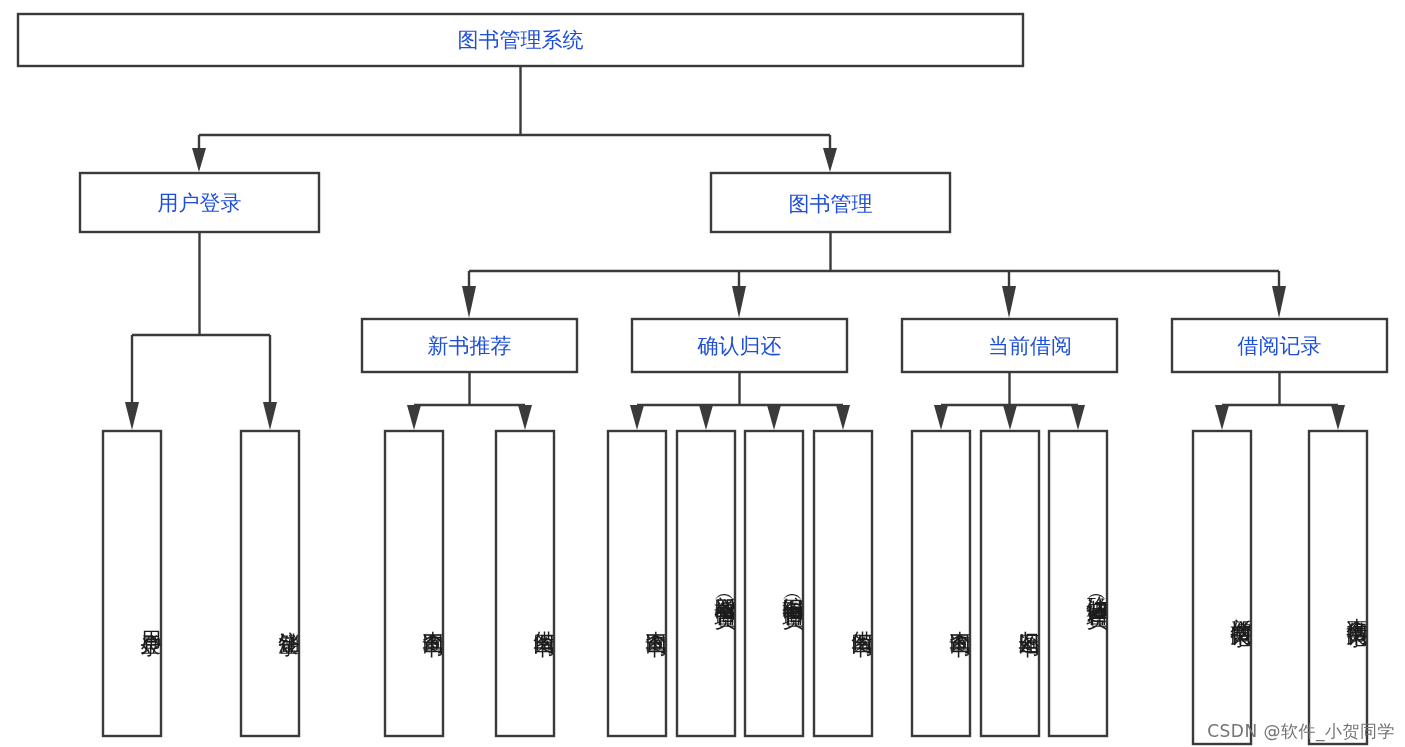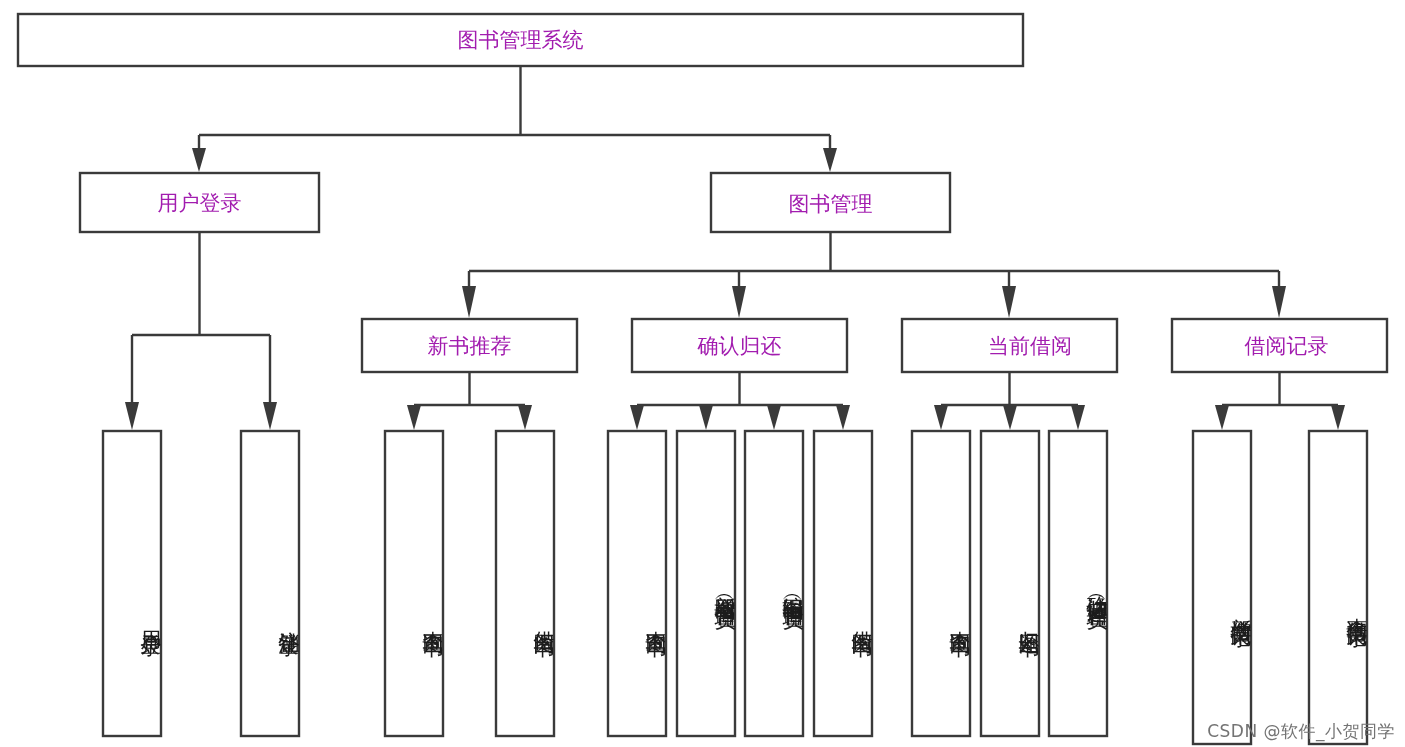--- a/index.html
+++ b/index.html
@@ -55,21 +55,21 @@
     white-space: nowrap;
     pointer-events: none;
   }
   .h-text-box {
     position: absolute;
     display: flex;
     align-items: center;
     justify-content: center;
     font-family: "DejaVu Sans", "Liberation Sans", sans-serif;
     font-size: 21px;
-    color: #a21caf;
+    color: #1d4ed8;
     white-space: nowrap;
     pointer-events: none;
   }
   .watermark {
     position: absolute;
     right: 10px;
     bottom: 4px;
     font-family: "DejaVu Sans", "Liberation Sans", sans-serif;
     font-size: 17px;
     color: #737373;
@@ -165,21 +165,21 @@
   </svg>
 
   <div class="h-text-box" style="left:18px; top:14px; width:1005px; height:52px;">图书管理系统</div>
 
   <div class="h-text-box" style="left:80px; top:173px; width:239px; height:59px;">用户登录</div>
   <div class="h-text-box" style="left:711px; top:173px; width:239px; height:62px;">图书管理</div>
 
   <div class="h-text-box" style="left:362px; top:319px; width:215px; height:53px;border-radius:21px;">新书推荐</div>
   <div class="h-text-box" style="left:632px; top:319px; width:215px; height:53px;">确认归还</div>
   <div class="h-text-box" style="left:902px; top:319px; width:256px; height:53px;">当前借阅</div>
-  <div class="h-text-box" style="left:1172px; top:319px; width:215px; height:53px;margin-left:7px;">借阅记录</div>
+  <div class="h-text-box" style="left:1172px; top:319px; width:215px; height:53px;">借阅记录</div>
 
   <div class="vert-text-box" style="left:103px; top:500px; width:58px; height:236px;">用户登录</div>
   <div class="vert-text-box" style="left:241px; top:500px; width:58px; height:236px;">注销登录</div>
 
   <div class="vert-text-box" style="left:385px; top:500px; width:58px; height:236px;">查询图书</div>
   <div class="vert-text-box" style="left:496px; top:500px; width:58px; height:236px;">借阅图书</div>
 
   <div class="vert-text-box" style="left:608px; top:500px; width:58px; height:236px;">查询图书</div>
   <div class="vert-text-box" style="left:677px; top:440px; width:58px; height:296px;">新增图书（管理员）</div>
   <div class="vert-text-box" style="left:745px; top:440px; width:58px; height:296px;">编辑图书（管理员）</div>

